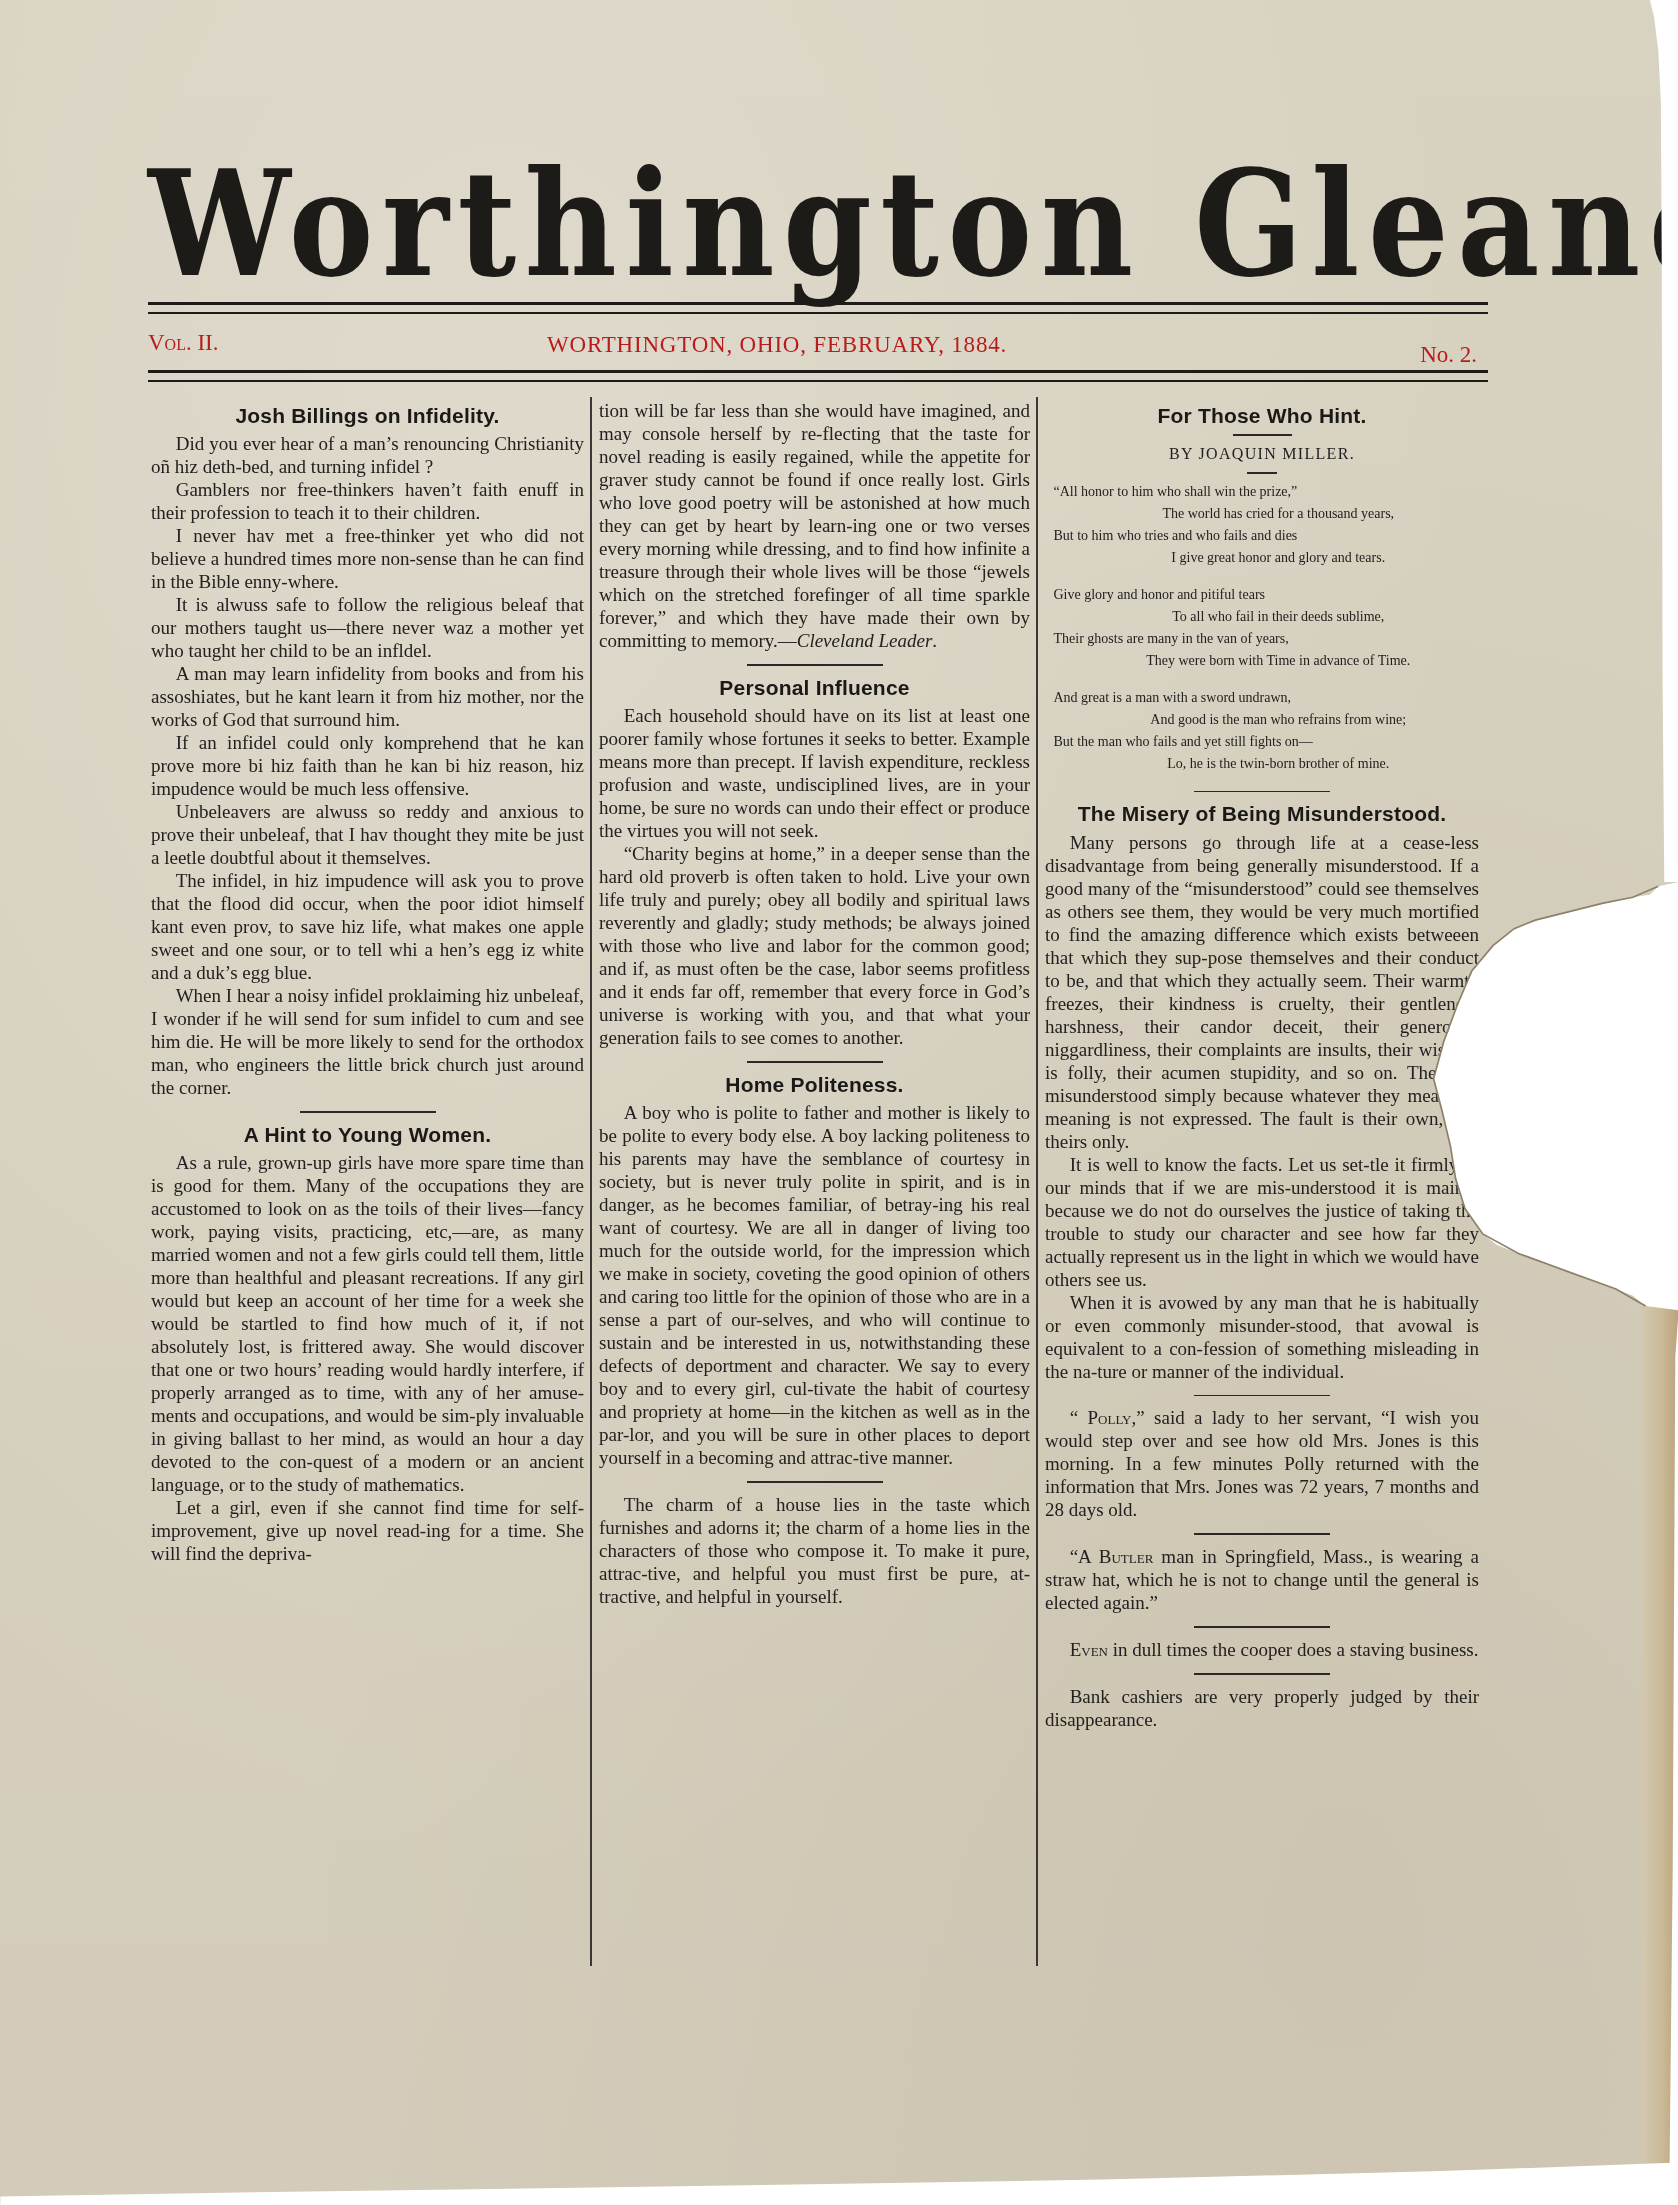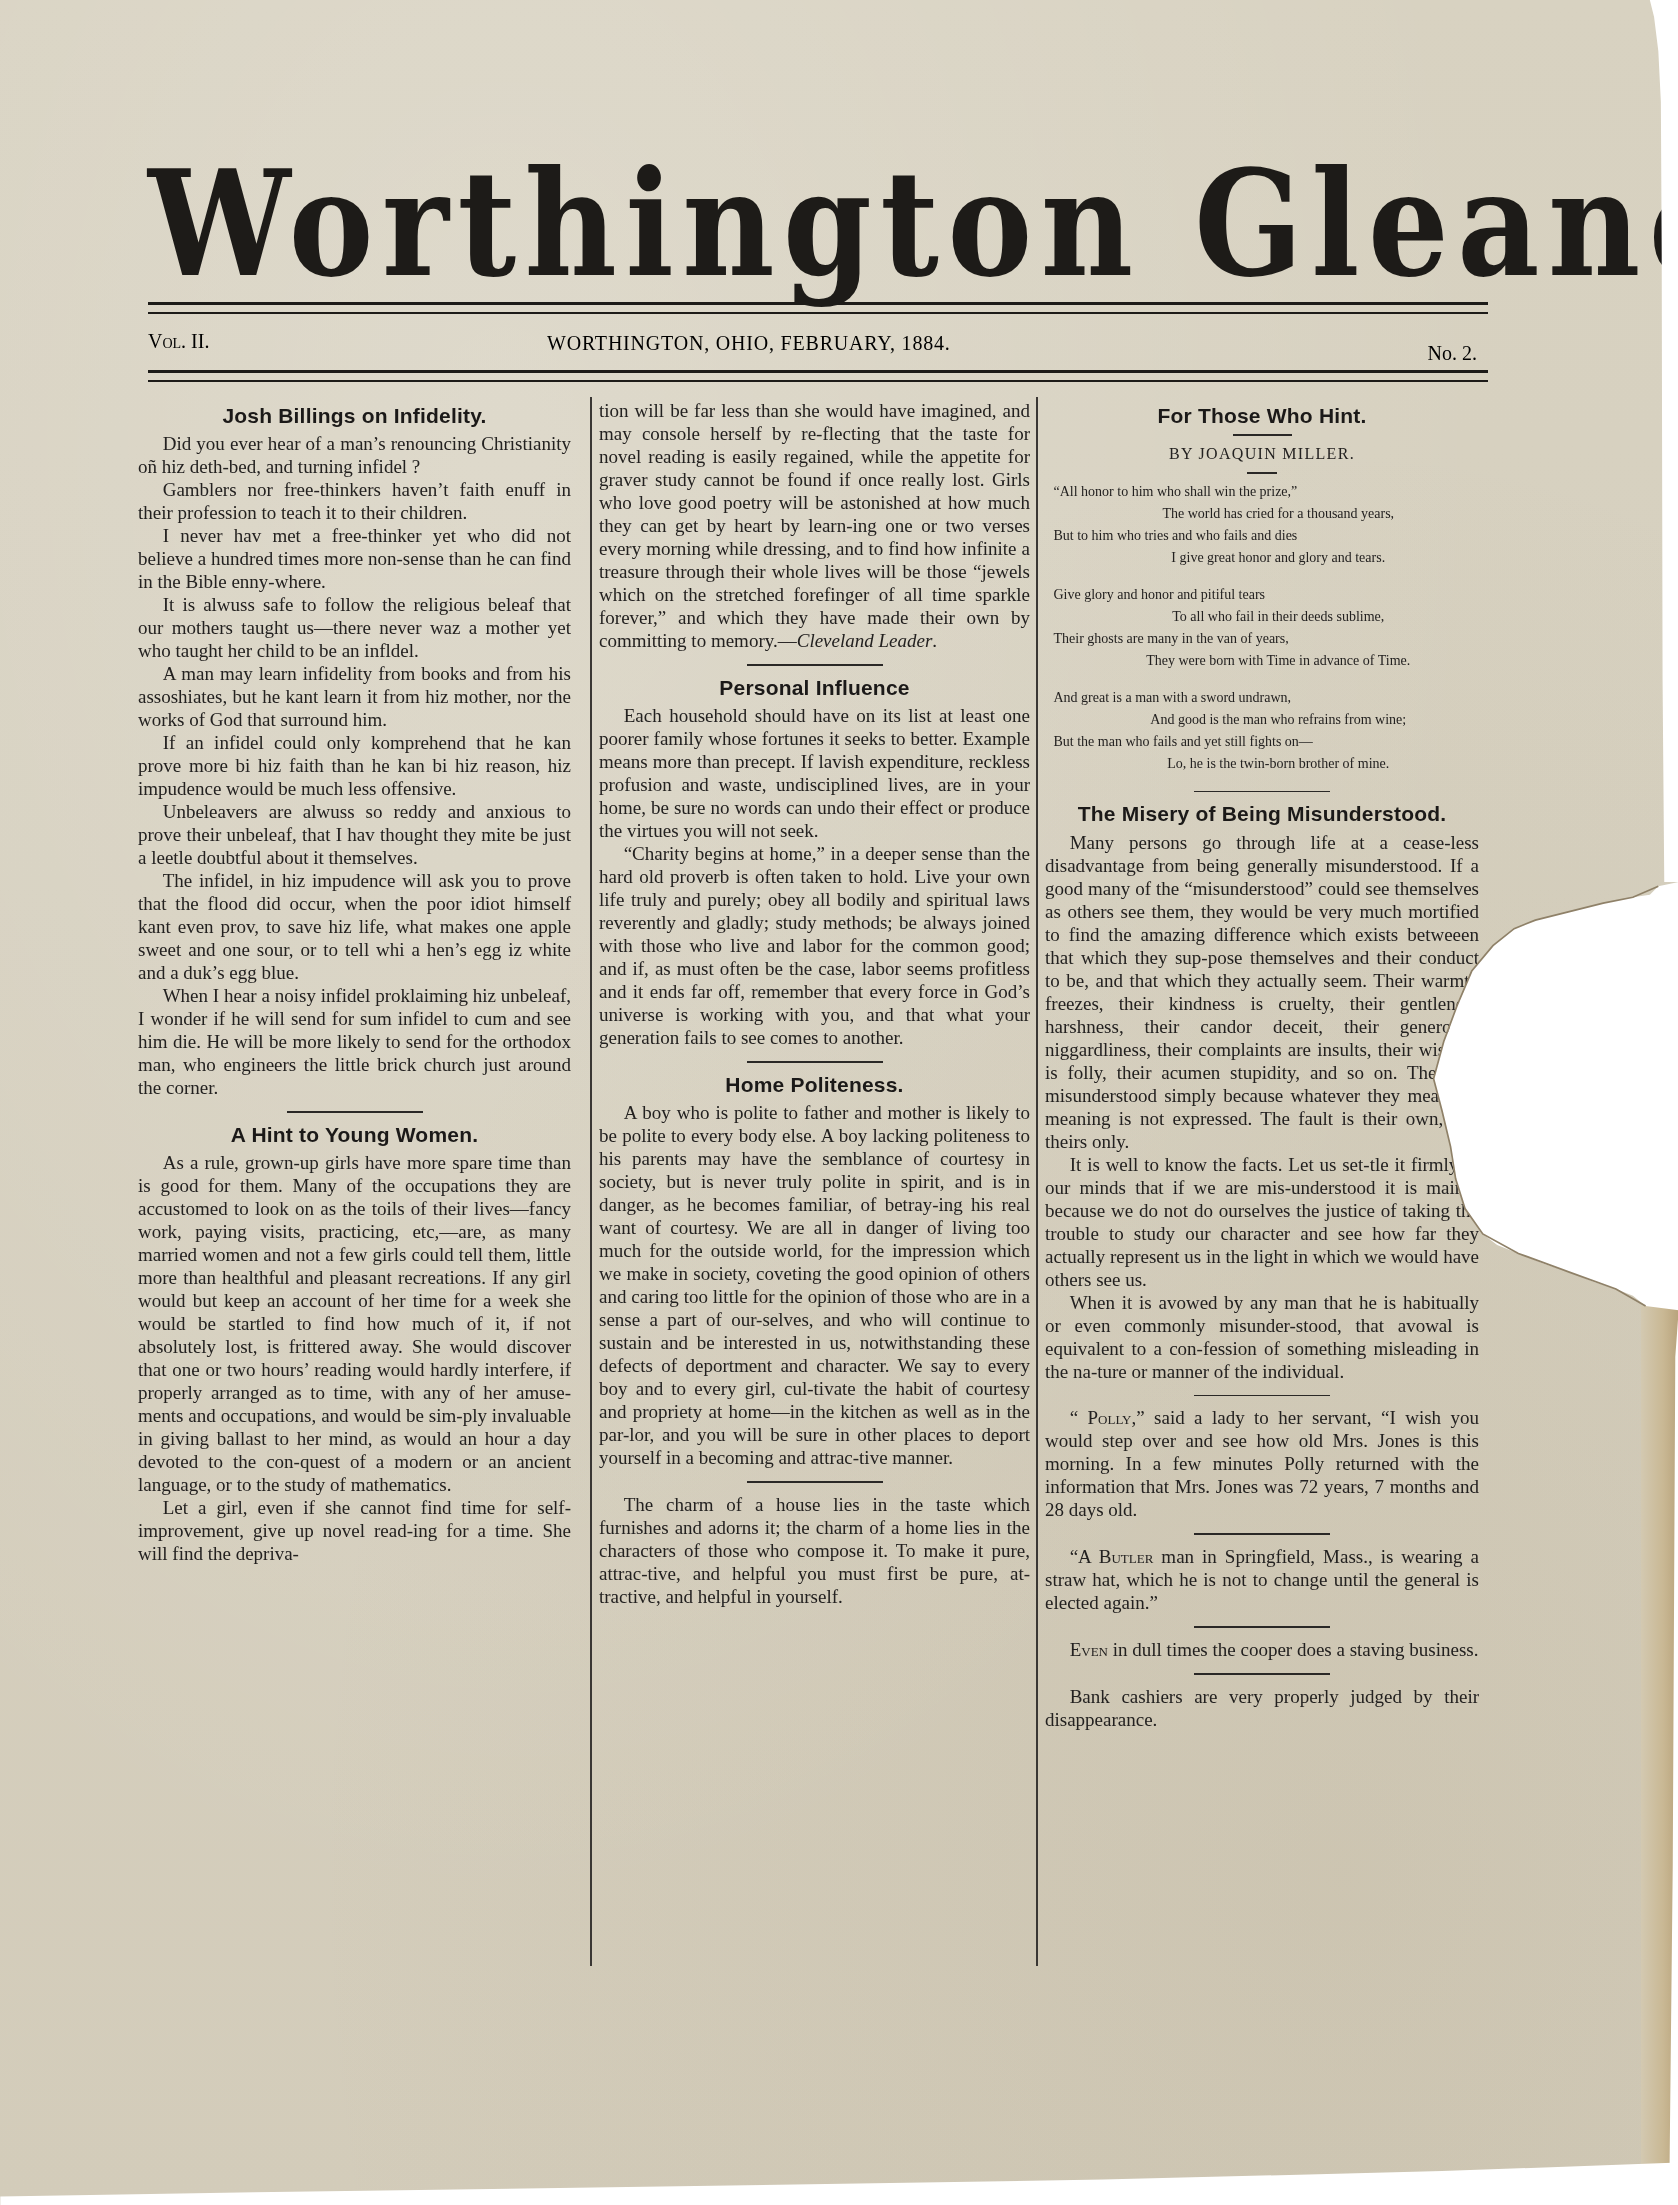--- a/index.html
+++ b/index.html
@@ -18,21 +18,21 @@
   .tear { position:absolute; left:0; top:0; width:1679px; height:2205px; pointer-events:none; }
   .masthead {
     position:absolute; left:148px; top:127px; width:1340px; height:170px;
     font-family:"DejaVu Serif", serif; font-weight:bold; color:#1d1b18;
     font-size:127px; letter-spacing:8.5px; line-height:170px; white-space:nowrap;
     transform:scaleY(1.15); transform-origin:left top;
   }
   .rule { position:absolute; background:#1d1b18; }
   .dateline {
     position:absolute; top:325px; left:148px; width:1340px; height:42px;
-    font-family:"Liberation Serif", serif; color:#000000; font-size:20px;
+    font-family:"Liberation Serif", serif; color:#b91c1c; font-size:23px;
   }
   .dateline .vol { position:absolute; left:0; top:5.1px; }
   .dateline .place { position:absolute; left:399px; top:6.8px; letter-spacing:0.8px; }
   .dateline .no { position:absolute; right:11px; top:17px; }
   .col {
     position:absolute; top:399px;
     font-family:"Liberation Serif", serif; color:#232120;
     font-size:19px; line-height:23px; text-align:justify;
   }
   .col p { margin:0; text-indent:1.3em; }
@@ -68,21 +68,21 @@
   <span class="place">WORTHINGTON, OHIO, FEBRUARY, 1884.</span>
   <span class="no">No. 2.</span>
 </div>
 
 <div class="rule" style="left:148px;top:370px;width:1340px;height:3.4px;"></div>
 <div class="rule" style="left:148px;top:380px;width:1340px;height:1.7px;"></div>
 
 <div class="vline" style="left:590px;top:397px;height:1569px;"></div>
 <div class="vline" style="left:1036px;top:397px;height:1569px;"></div>
 
-<div class="col" style="left:138px;width:433px;">
+<div class="col" style="left:151px;width:433px;">
   <h2>Josh Billings on Infidelity.</h2>
   <p>Did you ever hear of a man’s renouncing Christianity oñ hiz deth-bed, and turning infidel ?</p>
   <p>Gamblers nor free-thinkers haven’t faith enuff in their profession to teach it to their children.</p>
   <p>I never hav met a free-thinker yet who did not believe a hundred times more non-sense than he can find in the Bible enny-where.</p>
   <p>It is alwuss safe to follow the religious beleaf that our mothers taught us—there never waz a mother yet who taught her child to be an infldel.</p>
   <p>A man may learn infidelity from books and from his assoshiates, but he kant learn it from hiz mother, nor the works of God that surround him.</p>
   <p>If an infidel could only komprehend that he kan prove more bi hiz faith than he kan bi hiz reason, hiz impudence would be much less offensive.</p>
   <p>Unbeleavers are alwuss so reddy and anxious to prove their unbeleaf, that I hav thought they mite be just a leetle doubtful about it themselves.</p>
   <p>The infidel, in hiz impudence will ask you to prove that the flood did occur, when the poor idiot himself kant even prov, to save hiz life, what makes one apple sweet and one sour, or to tell whi a hen’s egg iz white and a duk’s egg blue.</p>
   <p>When I hear a noisy infidel proklaiming hiz unbeleaf, I wonder if he will send for sum infidel to cum and see him die. He will be more likely to send for the orthodox man, who engineers the little brick church just around the corner.</p>

